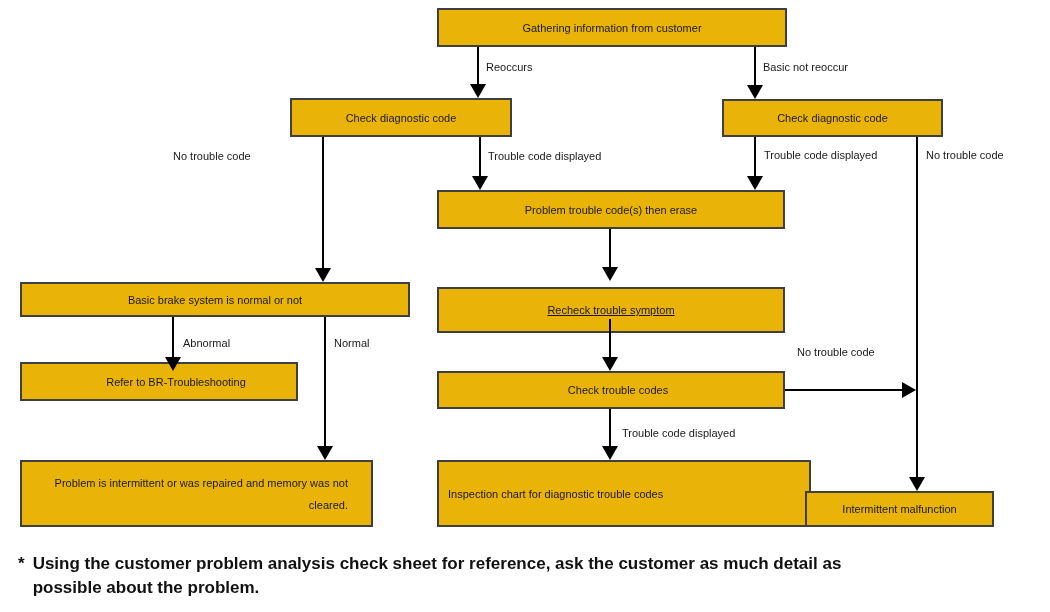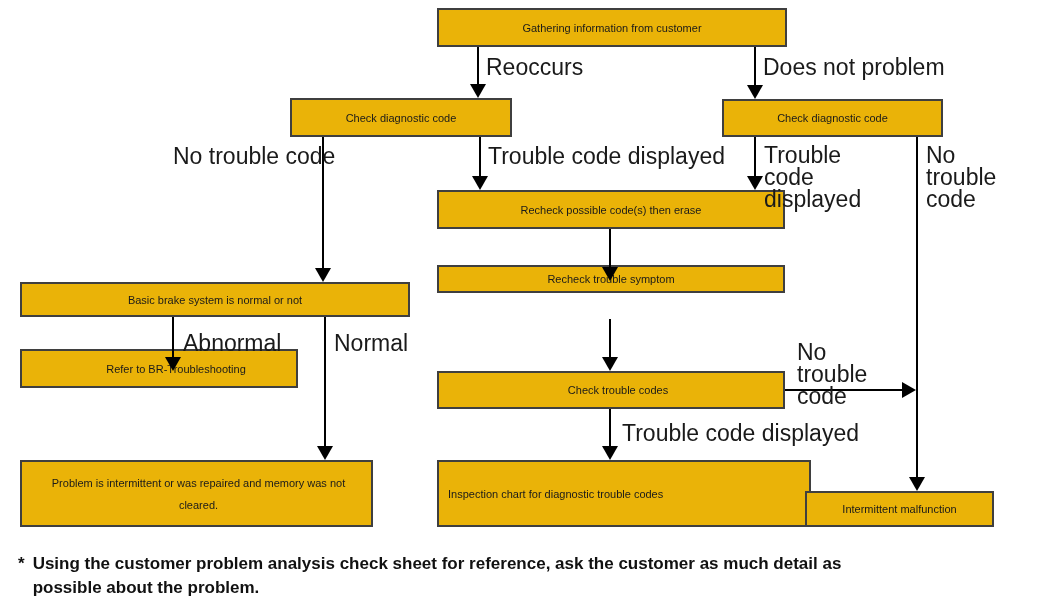--- a/index.html
+++ b/index.html
@@ -24,23 +24,23 @@
     display: flex;
     align-items: center;
     justify-content: center;
     text-align: center;
     font-size: 11px;
     line-height: 22px;
     padding: 2px 6px;
   }
   .box.left-align {
     justify-content: flex-start;
-    text-align: center;
+    text-align: right;
     padding-left: 9px;
-    padding-right: 5px;
+    padding-right: 23px;
   }
   .vline {
     position: absolute;
     width: 2px;
     background: #000000;
   }
   .hline {
     position: absolute;
     height: 2px;
     background: #000000;
@@ -56,21 +56,21 @@
   .ah-right {
     position: absolute;
     width: 0;
     height: 0;
     border-top: 8px solid transparent;
     border-bottom: 8px solid transparent;
     border-left: 14px solid #000000;
   }
   .elabel {
     position: absolute;
-    font-size: 23px;
+    font-size: 11px;
     line-height: 22px;
     white-space: nowrap;
   }
   .elabel.wrap {
     white-space: normal;
   }
   .footnote {
     position: absolute;
     left: 18px;
     top: 552px;
@@ -89,29 +89,29 @@
 <body>
 
 <div id="canvas">
 
   <div class="box" style="left:437px; top:8px; width:350px; height:39px;">Gathering information from customer</div>
 
   <div class="box" style="left:290px; top:98px; width:222px; height:39px;">Check diagnostic code</div>
 
   <div class="box" style="left:722px; top:99px; width:221px; height:38px;">Check diagnostic code</div>
 
-  <div class="box" style="left:437px; top:190px; width:348px; height:39px;">Recheck possible code(s) then erase</div>
+  <div class="box" style="left:437px; top:190px; width:348px; height:39px;">Problem trouble code(s) then erase</div>
 
-  <div class="box" style="left:437px; top:265px; width:348px; height:28px;">Recheck trouble symptom</div>
+  <div class="box" style="left:437px; top:287px; width:348px; height:46px;text-decoration:underline;">Recheck trouble symptom</div>
 
   <div class="box" style="left:437px; top:371px; width:348px; height:38px;padding-left:20px;">Check trouble codes</div>
 
   <div class="box" style="left:20px; top:282px; width:390px; height:35px;">Basic brake system is normal or not</div>
 
-  <div class="box" style="left:20px; top:349px; width:278px; height:39px;padding-left:40px;">Refer to BR-Troubleshooting</div>
+  <div class="box" style="left:20px; top:362px; width:278px; height:39px;padding-left:40px;">Refer to BR-Troubleshooting</div>
 
   <div class="box left-align" style="left:20px; top:460px; width:353px; height:67px;">Problem is intermittent or was repaired and memory was not cleared.</div>
 
   <div class="box left-align" style="left:437px; top:460px; width:374px; height:67px;">Inspection chart for diagnostic trouble codes</div>
 
   <div class="box" style="left:805px; top:491px; width:189px; height:36px;">Intermittent malfunction</div>
 
   <div class="vline" style="left:477px; top:47px; height:40px;"></div>
   <div class="ah-down" style="left:470px; top:84px;"></div>
 
@@ -143,21 +143,21 @@
   <div class="ah-right" style="left:902px; top:382px;"></div>
 
   <div class="vline" style="left:172px; top:317px; height:41px;"></div>
   <div class="ah-down" style="left:165px; top:357px;"></div>
 
   <div class="vline" style="left:324px; top:317px; height:130px;"></div>
   <div class="ah-down" style="left:317px; top:446px;"></div>
 
   <div class="elabel" style="left:486px; top:56px;">Reoccurs</div>
 
-  <div class="elabel" style="left:763px; top:56px;">Does not problem</div>
+  <div class="elabel" style="left:763px; top:56px;">Basic not reoccur</div>
 
   <div class="elabel" style="left:173px; top:145px;">No trouble code</div>
 
   <div class="elabel" style="left:488px; top:145px;">Trouble code displayed</div>
 
   <div class="elabel wrap" style="left:764px; top:144px; width:118px;">Trouble code displayed</div>
 
   <div class="elabel wrap" style="left:926px; top:144px; width:100px;">No trouble code</div>
 
   <div class="elabel" style="left:183px; top:332px;">Abnormal</div>

